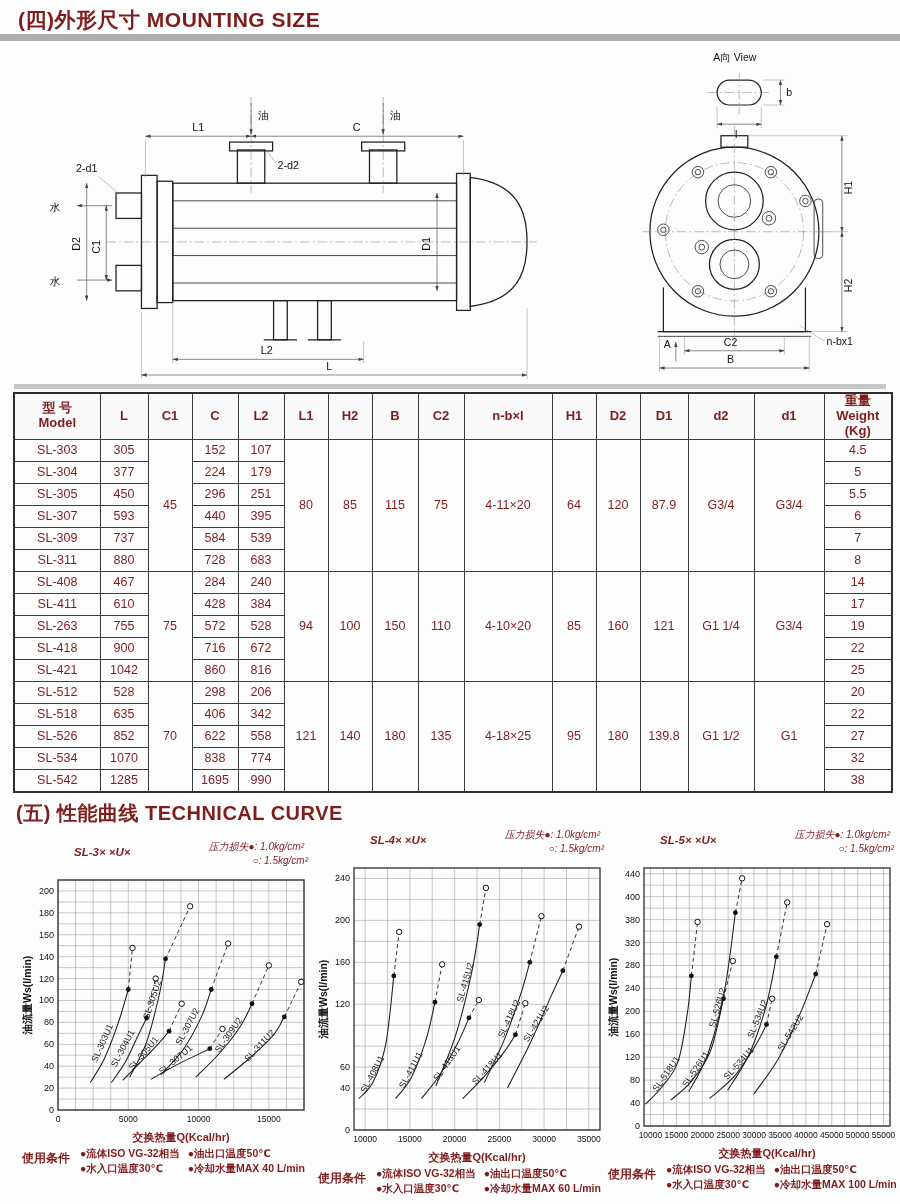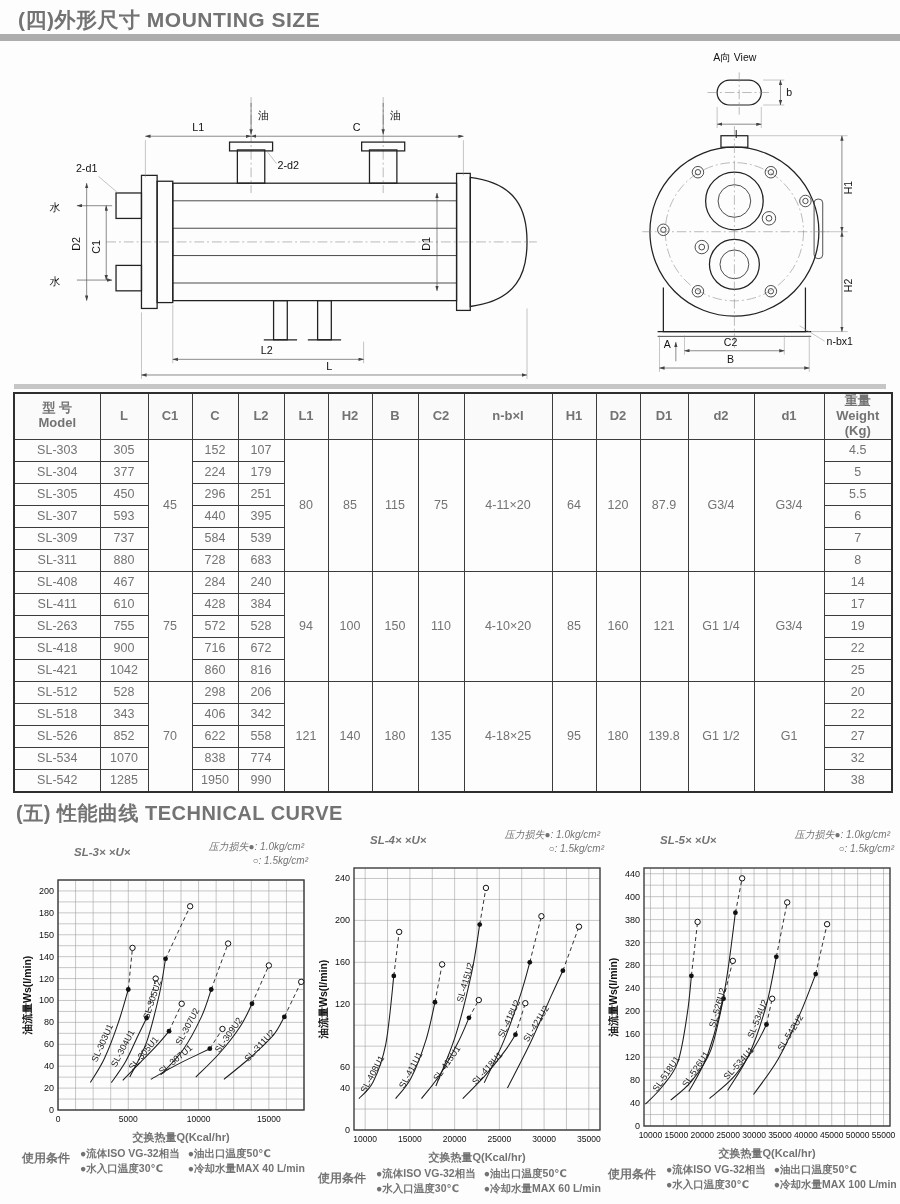--- a/index.html
+++ b/index.html
@@ -1,17 +1,17 @@
 <!DOCTYPE html>
 <html><head>
 <meta charset="utf-8">
 <style>
   html,body{margin:0;padding:0;background:#e8e8e8;}
   .page{position:relative;width:900px;height:1204px;background:#fdfdfd;margin:0 auto;
-        font-family:"Liberation Sans","DejaVu Sans",sans-serif;color:#737373;overflow:hidden;}
+        font-family:"Liberation Sans","DejaVu Sans",sans-serif;color:#7f1d1d;overflow:hidden;}
   .h1{position:absolute;left:18px;top:6px;font-size:21px;font-weight:bold;letter-spacing:.5px;}
   .bar{position:absolute;left:0;width:900px;height:7px;background:#adadad;}
   .bar.b1{top:34px;}
   .bar.b2{top:384px;height:5px;left:14px;width:872px;background:#c6c6c6;}
   .draw{position:absolute;}
   .o1{stroke:#222;stroke-width:1.3;fill:none;}
   .o2{stroke:#333;stroke-width:.9;fill:none;}
   .cl{stroke:#8a8a8a;stroke-width:.6;stroke-dasharray:10 3 2 3;fill:none;}
   .dim{stroke:#555;stroke-width:.7;fill:none;}
   .ext{stroke:#888;stroke-width:.5;fill:none;}
@@ -327,21 +327,21 @@
           <td rowspan="5">4-18×25</td>
           <td rowspan="5">95</td>
           <td rowspan="5">180</td>
           <td rowspan="5">139.8</td>
           <td rowspan="5">G1 1/2</td>
           <td rowspan="5">G1</td>
           <td>20</td>
         </tr>
         <tr>
           <td>SL-518</td>
-          <td>343</td>
+          <td>635</td>
           <td>406</td>
           <td>342</td>
           <td>22</td>
         </tr>
         <tr>
           <td>SL-526</td>
           <td>852</td>
           <td>622</td>
           <td>558</td>
           <td>27</td>
@@ -349,21 +349,21 @@
         <tr>
           <td>SL-534</td>
           <td>1070</td>
           <td>838</td>
           <td>774</td>
           <td>32</td>
         </tr>
         <tr>
           <td>SL-542</td>
           <td>1285</td>
-          <td>1950</td>
+          <td>1695</td>
           <td>990</td>
           <td>38</td>
         </tr>
       </tbody>
     </table>
 
   <div class="h2">(五) 性能曲线 TECHNICAL CURVE</div>
 
   <div class="chart" id="chart0" style="left:22px;top:840px"><div class="head">
         <span class="title">SL-3× ×U×</span>

